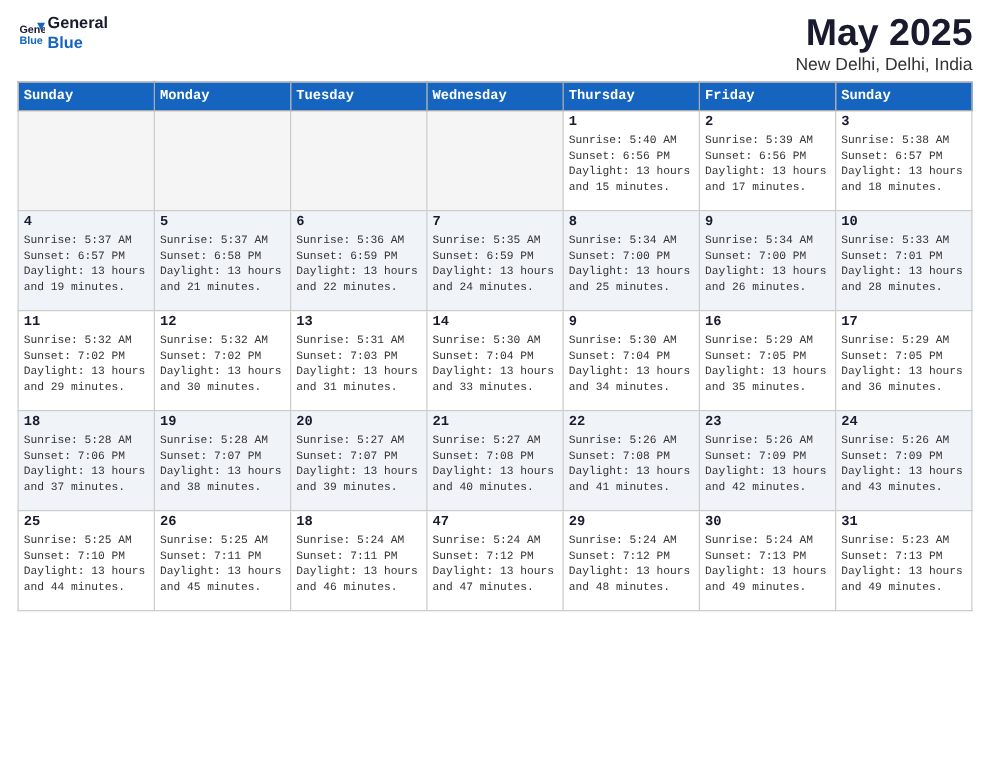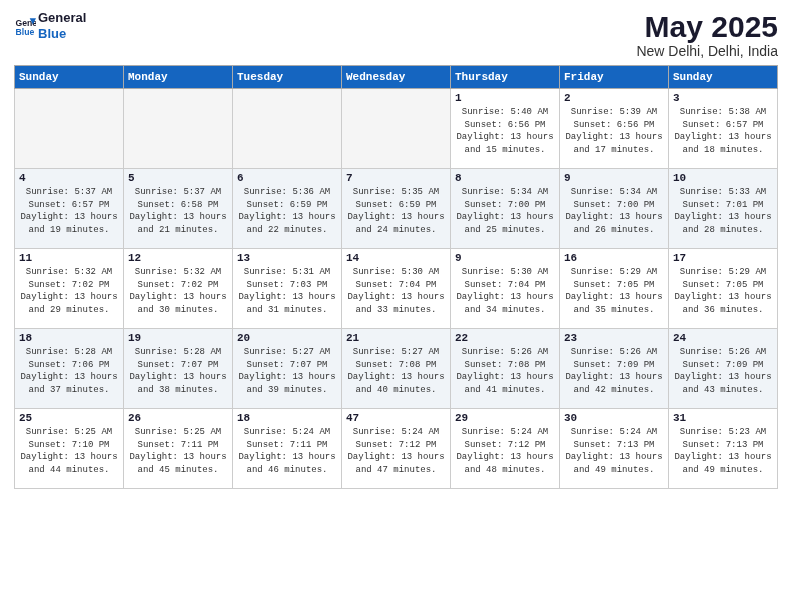--- a/index.html
+++ b/index.html
@@ -83,21 +83,20 @@
     .day-num {
       font-weight: bold;
       font-size: 11px;
       margin-bottom: 2px;
       color: #1a1a2e;
     }
     .day-info {
       font-size: 9px;
       color: #333;
       line-height: 1.4;
-      text-align: center;
     }
     .row-alt td {
       background: #f0f4f8;
     }
   </style>
 </head>
 <body>
 
 <div class="page">
   <div class="header">

